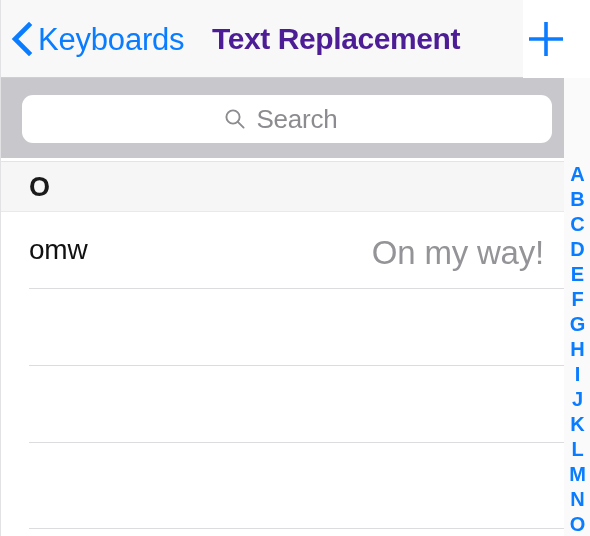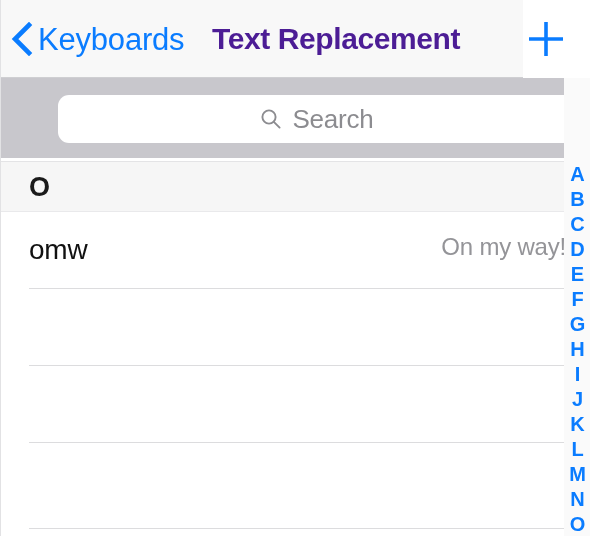--- a/index.html
+++ b/index.html
@@ -98,21 +98,20 @@
     top: 17px;
     width: 530px;
     height: 48px;
     background: #ffffff;
     border-radius: 11px;
     box-sizing: border-box;
     display: flex;
     align-items: center;
     justify-content: center;
     cursor: text;
-    margin-left: 36px;
   }
   .search-inner {
     display: flex;
     align-items: center;
     gap: 10px;
     transform: translateX(-6px);
   }
   .search-icon {
     width: 22px;
     height: 22px;
@@ -157,21 +156,21 @@
     color: #1a1a1a;
     line-height: 1.2;
   }
   .row {
     position: absolute;
     left: 0;
     width: 563px;
     height: 77px;
     background: #ffffff;
   }
-  .row-0 { top: 54px; padding-left: 16px; }
+  .row-0 { top: 54px; }
   .row-1 { top: 131px; }
   .row-2 { top: 208px; }
   .row-3 { top: 294px; }
   .row-separator {
     position: absolute;
     left: 28px;
     right: 0;
     bottom: 0;
     height: 1px;
     background: #dcdcde;
@@ -181,23 +180,23 @@
     left: 28px;
     top: 21px;
     font-size: 28px;
     color: #111111;
     letter-spacing: -0.2px;
     line-height: 1.2;
     white-space: nowrap;
   }
   .row-phrase {
     position: absolute;
-    right: 14px;
+    right: 20px;
     top: 21px;
-    font-size: 24px;
+    font-size: 33px;
     color: #949498;
     letter-spacing: -0.2px;
     line-height: 1.2;
     white-space: nowrap;
   }
 
   
   .section-index {
     position: absolute;
     left: 563px;

